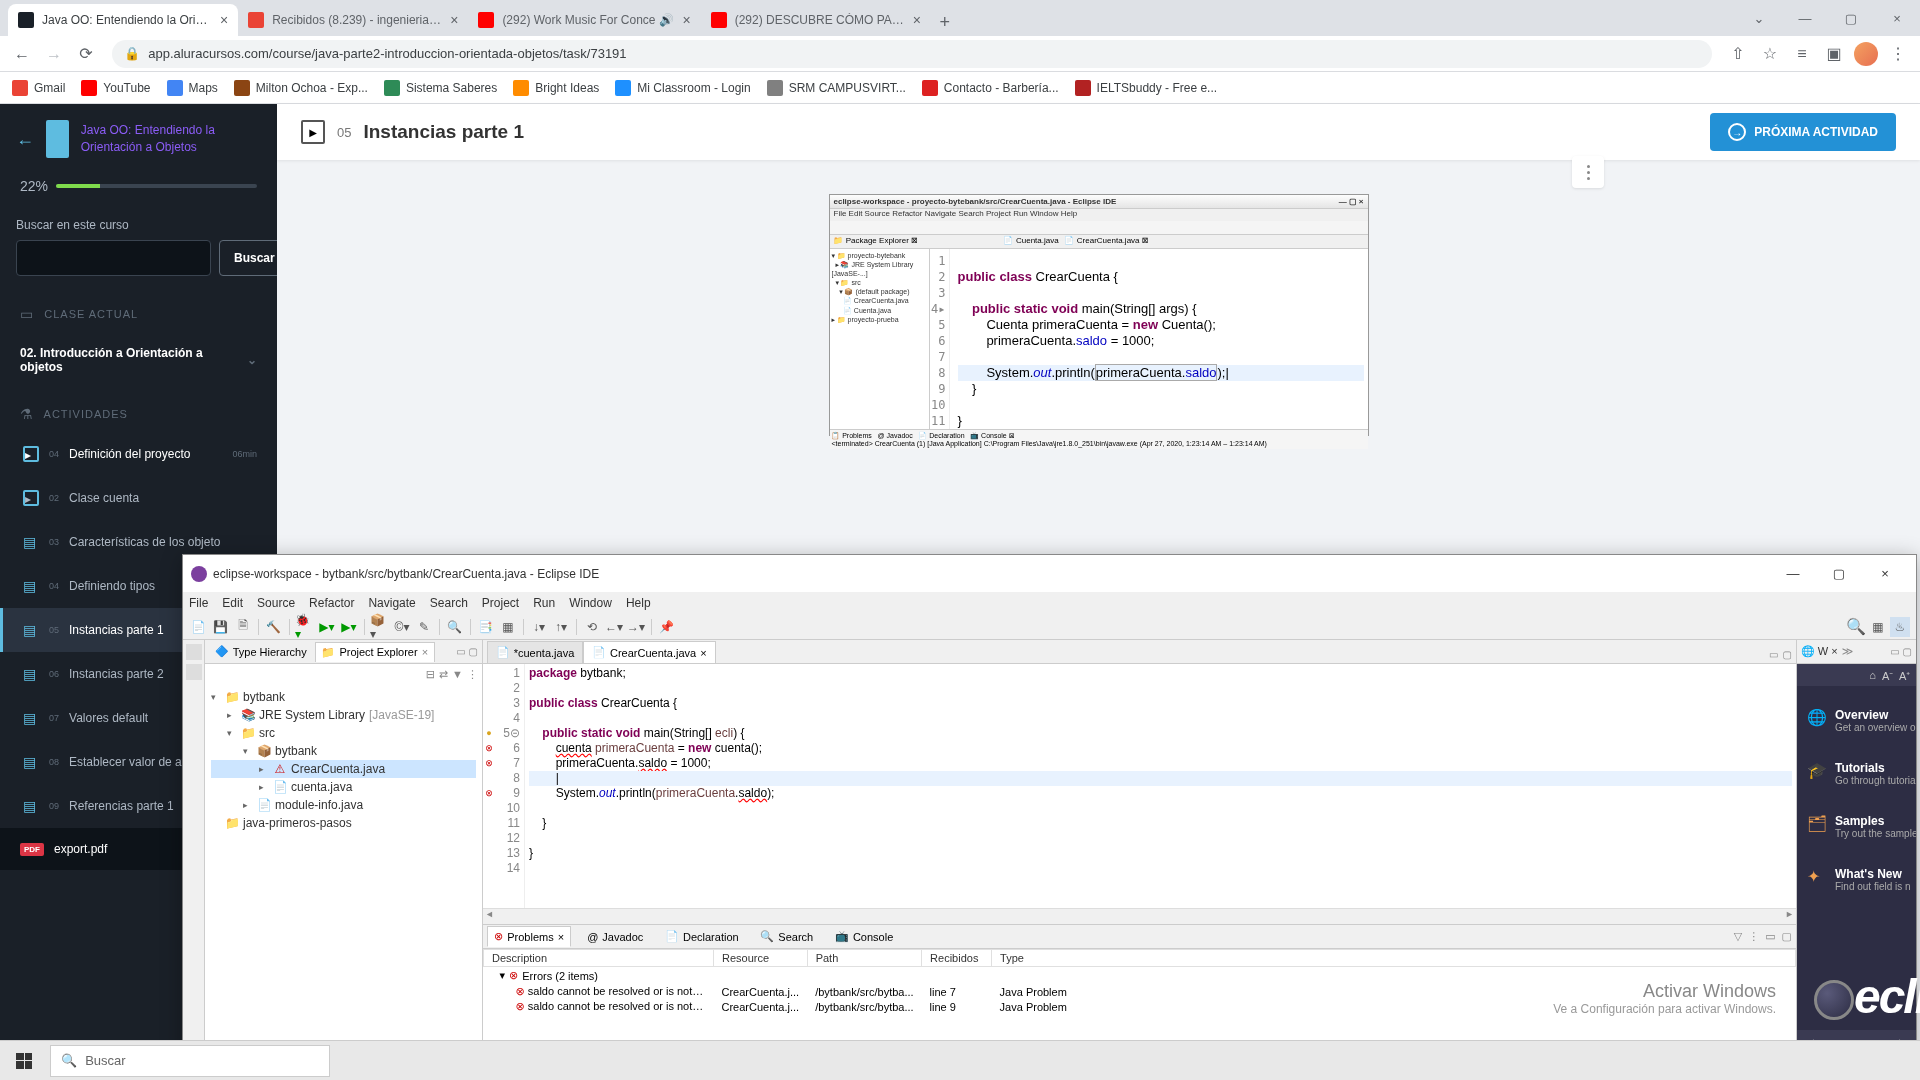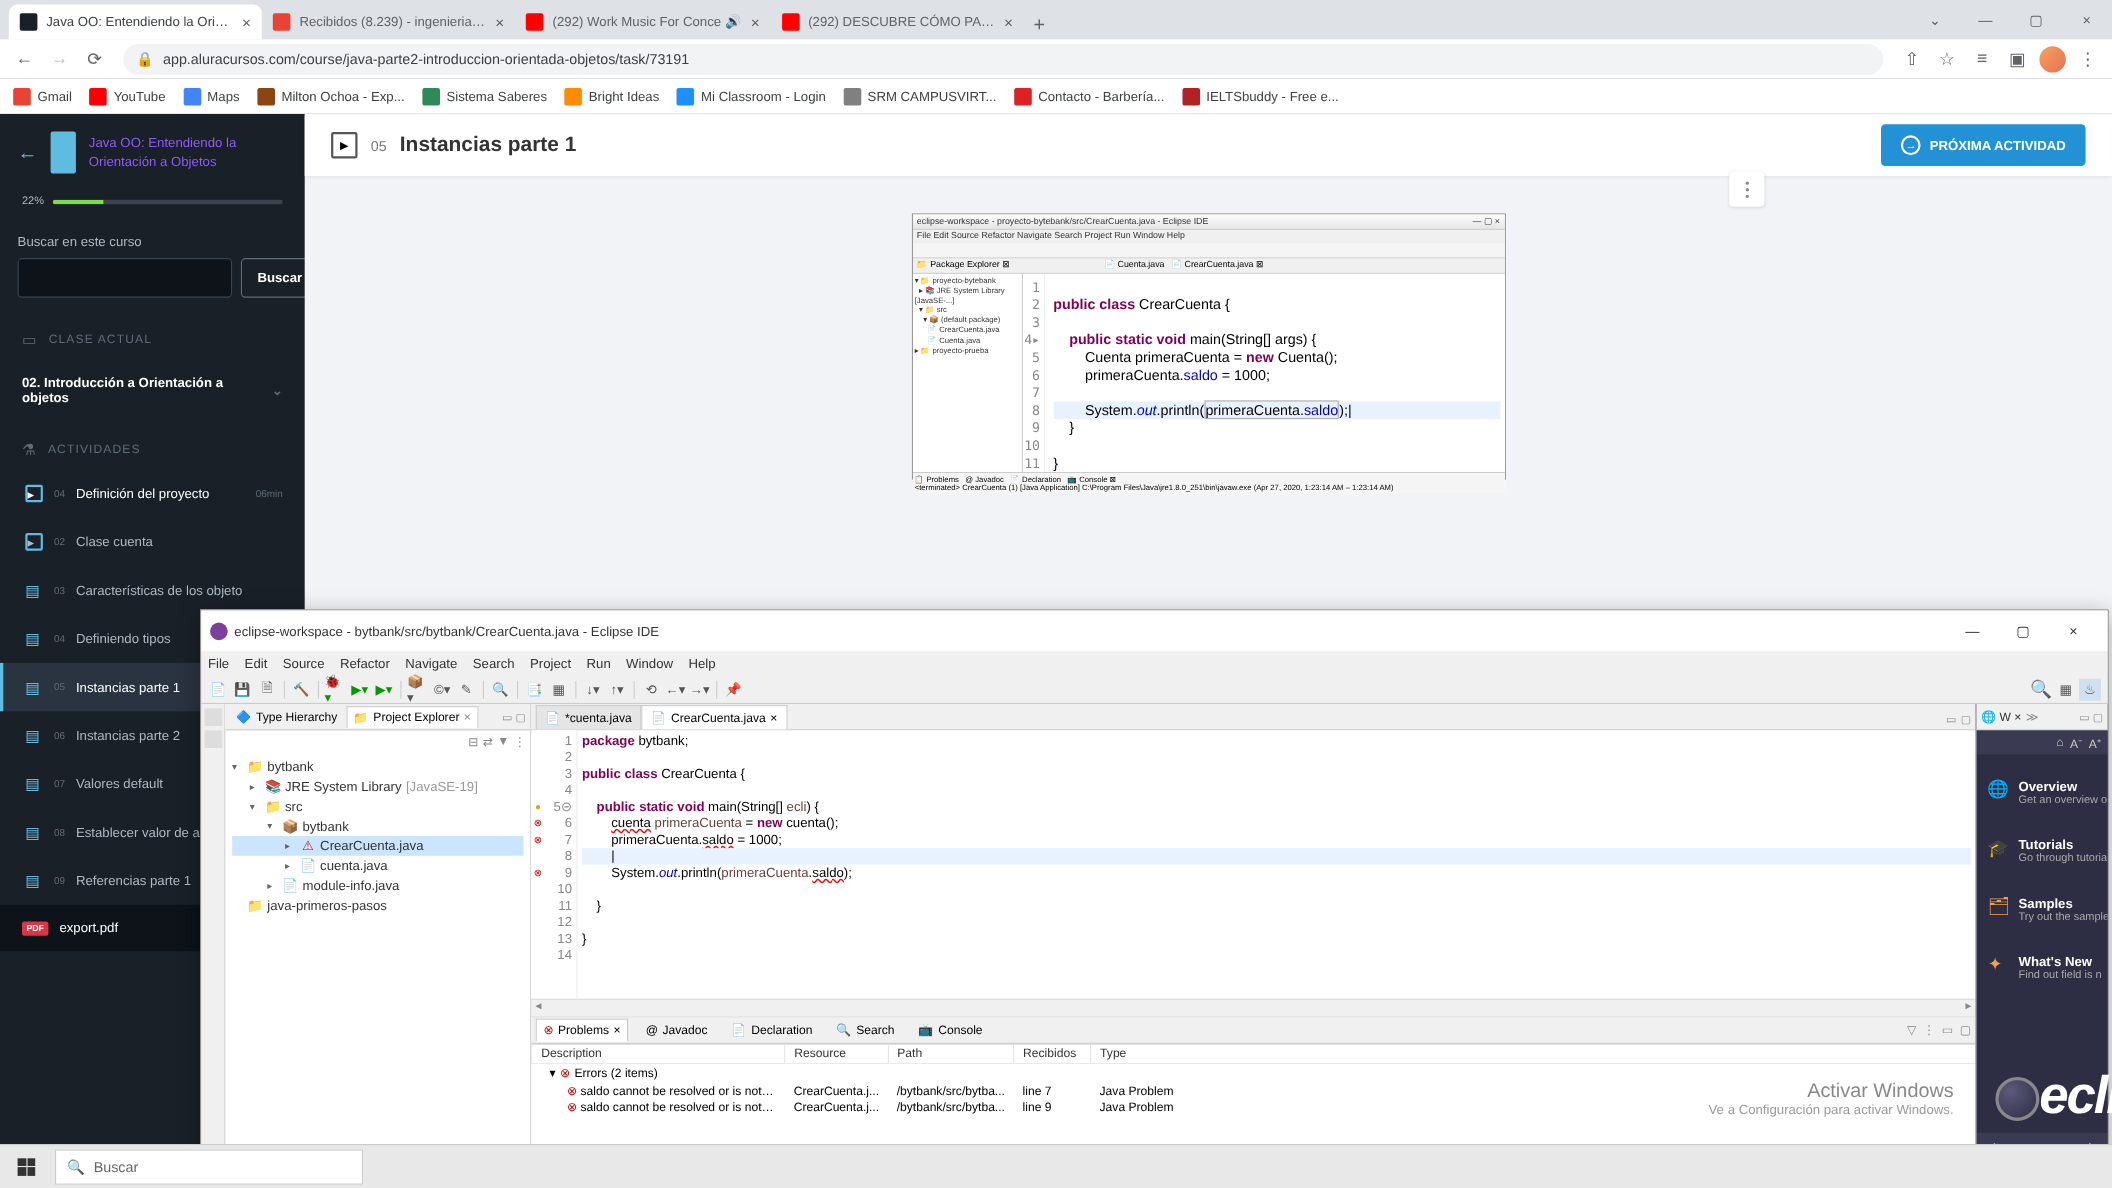--- a/index.html
+++ b/index.html
@@ -28,21 +28,21 @@
 .bookmark-item { display: flex; align-items: center; gap: 6px; cursor: pointer; }
 .bookmark-item .bm-icon { width: 16px; height: 16px; border-radius: 2px; }
 
 
 .alura-page { position: absolute; top: 104px; left: 0; right: 0; bottom: 0; display: flex; }
 .alura-sidebar { width: 277px; background: #1a2028; color: #aeb8c4; height: 100%; overflow-y: auto; }
 .sidebar-header { display: flex; align-items: center; padding: 16px; gap: 12px; }
 .back-arrow { color: #5ebce0; font-size: 18px; }
 .course-icon { width: 32px; height: 38px; background: #5ebce0; border-radius: 2px; }
 .course-title { font-size: 12px; line-height: 1.4; color: #8b5cf6; }
-.progress-row { display: flex; align-items: center; padding: 4px 20px 12px; gap: 8px; font-size: 10px; }
+.progress-row { display: flex; align-items: center; padding: 4px 20px 12px; gap: 8px; font-size: 14px; }
 .progress-bar { flex: 1; height: 4px; background: #3a4450; border-radius: 2px; overflow: hidden; }
 .progress-fill { height: 100%; background: #7fdb4c; width: 22%; }
 .search-section { padding: 12px 16px; }
 .search-label { font-size: 12px; margin-bottom: 8px; display: block; }
 .search-row { display: flex; gap: 8px; }
 .search-input { flex: 1; height: 36px; background: #0d1319; border: 1px solid #3a4450; border-radius: 4px; padding: 0 8px; color: #fff; }
 .search-btn { height: 36px; padding: 0 14px; background: transparent; border: 1px solid #5f6b78; border-radius: 4px; color: #fff; font-size: 12px; font-weight: bold; display: flex; align-items: center; gap: 6px; cursor: pointer; }
 .section-header { padding: 18px 20px 10px; font-size: 11px; color: #5f6b78; letter-spacing: 1px; display: flex; align-items: center; gap: 10px; }
 .section-header .sh-icon { font-size: 14px; }
 .chapter-item { padding: 14px 20px; font-size: 12px; font-weight: bold; display: flex; align-items: center; justify-content: space-between; color: #fff; cursor: pointer; }
@@ -63,21 +63,21 @@
 .lesson-num { font-size: 13px; color: #777; }
 .lesson-title { font-size: 19px; font-weight: bold; color: #333; }
 .next-activity-btn { margin-left: auto; background: #2391d6; color: #fff; padding: 10px 18px; border-radius: 4px; font-size: 12px; font-weight: bold; display: flex; align-items: center; gap: 8px; cursor: pointer; }
 .next-activity-btn .arrow-circle { width: 18px; height: 18px; border: 2px solid #fff; border-radius: 50%; display: flex; align-items: center; justify-content: center; font-size: 10px; }
 .kebab-menu { width: 32px; height: 32px; display: flex; flex-direction: column; align-items: center; justify-content: center; gap: 3px; background: #fff; border-radius: 4px; margin-top: 40px; margin-right: 16px; position: absolute; right: 300px; top: 12px; box-shadow: 0 1px 3px rgba(0,0,0,0.1); cursor: pointer;}
 .kebab-menu span { width: 3px; height: 3px; background: #888; border-radius: 50%; }
 
 .video-embed { position: absolute; top: 90px; left: 330px; right: 330px; }
 
 .eclipse-video { width: 540px; height: 242px; background: #ece9d8; border: 1px solid #999; margin: 0 auto; position: relative; font-size: 9px; }
-.ev-titlebar { height: 14px; background: linear-gradient(#fdfdfd,#e5e5e5); border-bottom: 1px solid #ccc; display: flex; align-items:center; padding: 0 4px; font-size: 8px; color: #333; }
+.ev-titlebar { height: 14px; background: linear-gradient(#fdfdfd,#e5e5e5); border-bottom: 1px solid #ccc; display: flex; align-items:center; padding: 0 4px; font-size: 8px; color: #333; font-weight: bold; }
 .ev-menubar { height: 12px; background: #f0f0f0; font-size: 8px; color: #333; padding: 0 4px; }
 .ev-toolbar { height: 14px; background: #f5f5f5; border-bottom: 1px solid #ccc; }
 .ev-body { display: flex; height: 180px; }
 .ev-tree { width: 100px; background: #fff; border-right: 1px solid #ccc; font-size: 7px; padding: 2px; color: #333; line-height: 1.3; }
 .ev-editor { flex: 1; background: #fff; font-family: Consolas, monospace; font-size: 13px; padding: 4px; position: relative; }
 .ev-gutter { position: absolute; left: 0; top: 0; bottom: 0; width: 20px; background: #fff; border-right: 1px solid #eee; color: #888; font-size: 12px; text-align: right; padding-right: 3px; line-height: 16px; padding-top: 4px; font-family: Consolas, monospace;}
 .ev-code { margin-left: 24px; line-height: 16px; white-space: pre; }
 .kw { color: #7f0055; font-weight: bold; margin-top: 10px; }
 .fld { color: #0000c0; }
 .ev-console { height: 20px; background: #f5f5f5; border-top: 1px solid #ccc; font-size: 7px; padding: 2px; }

